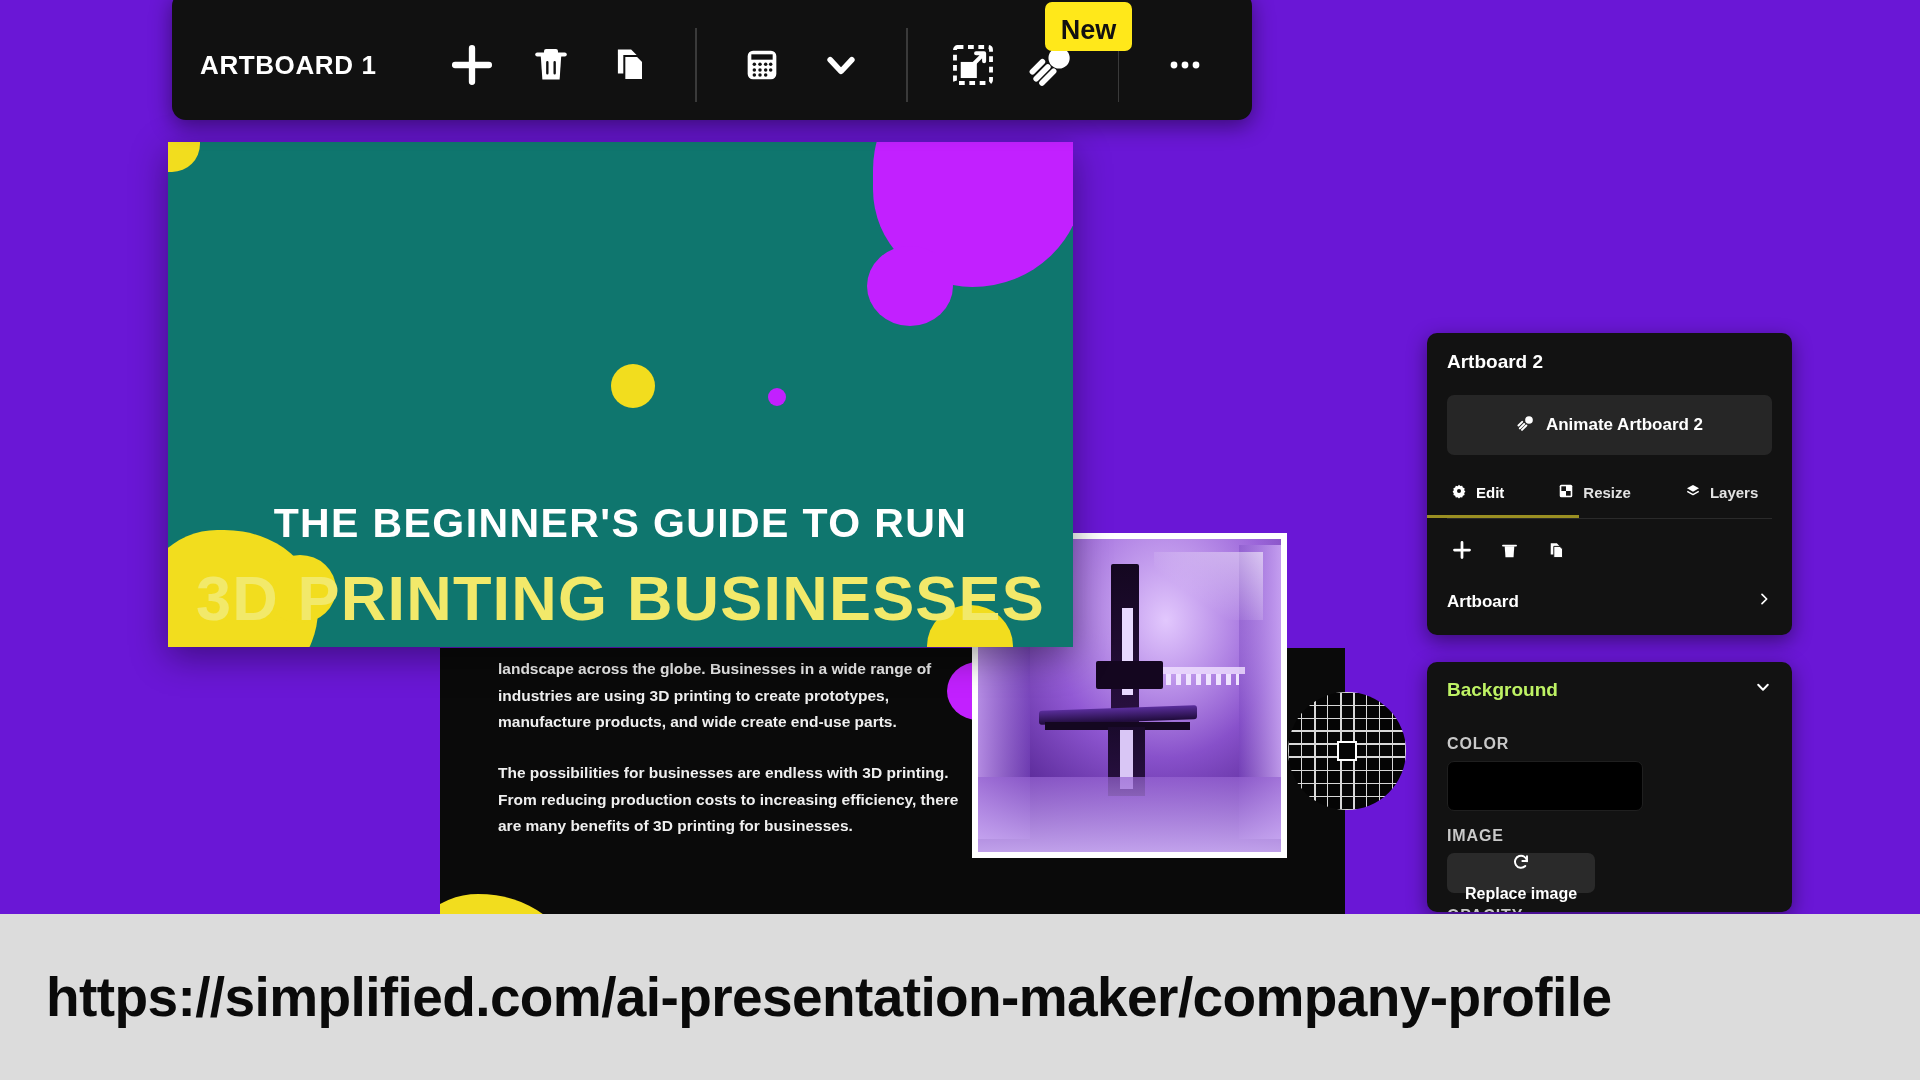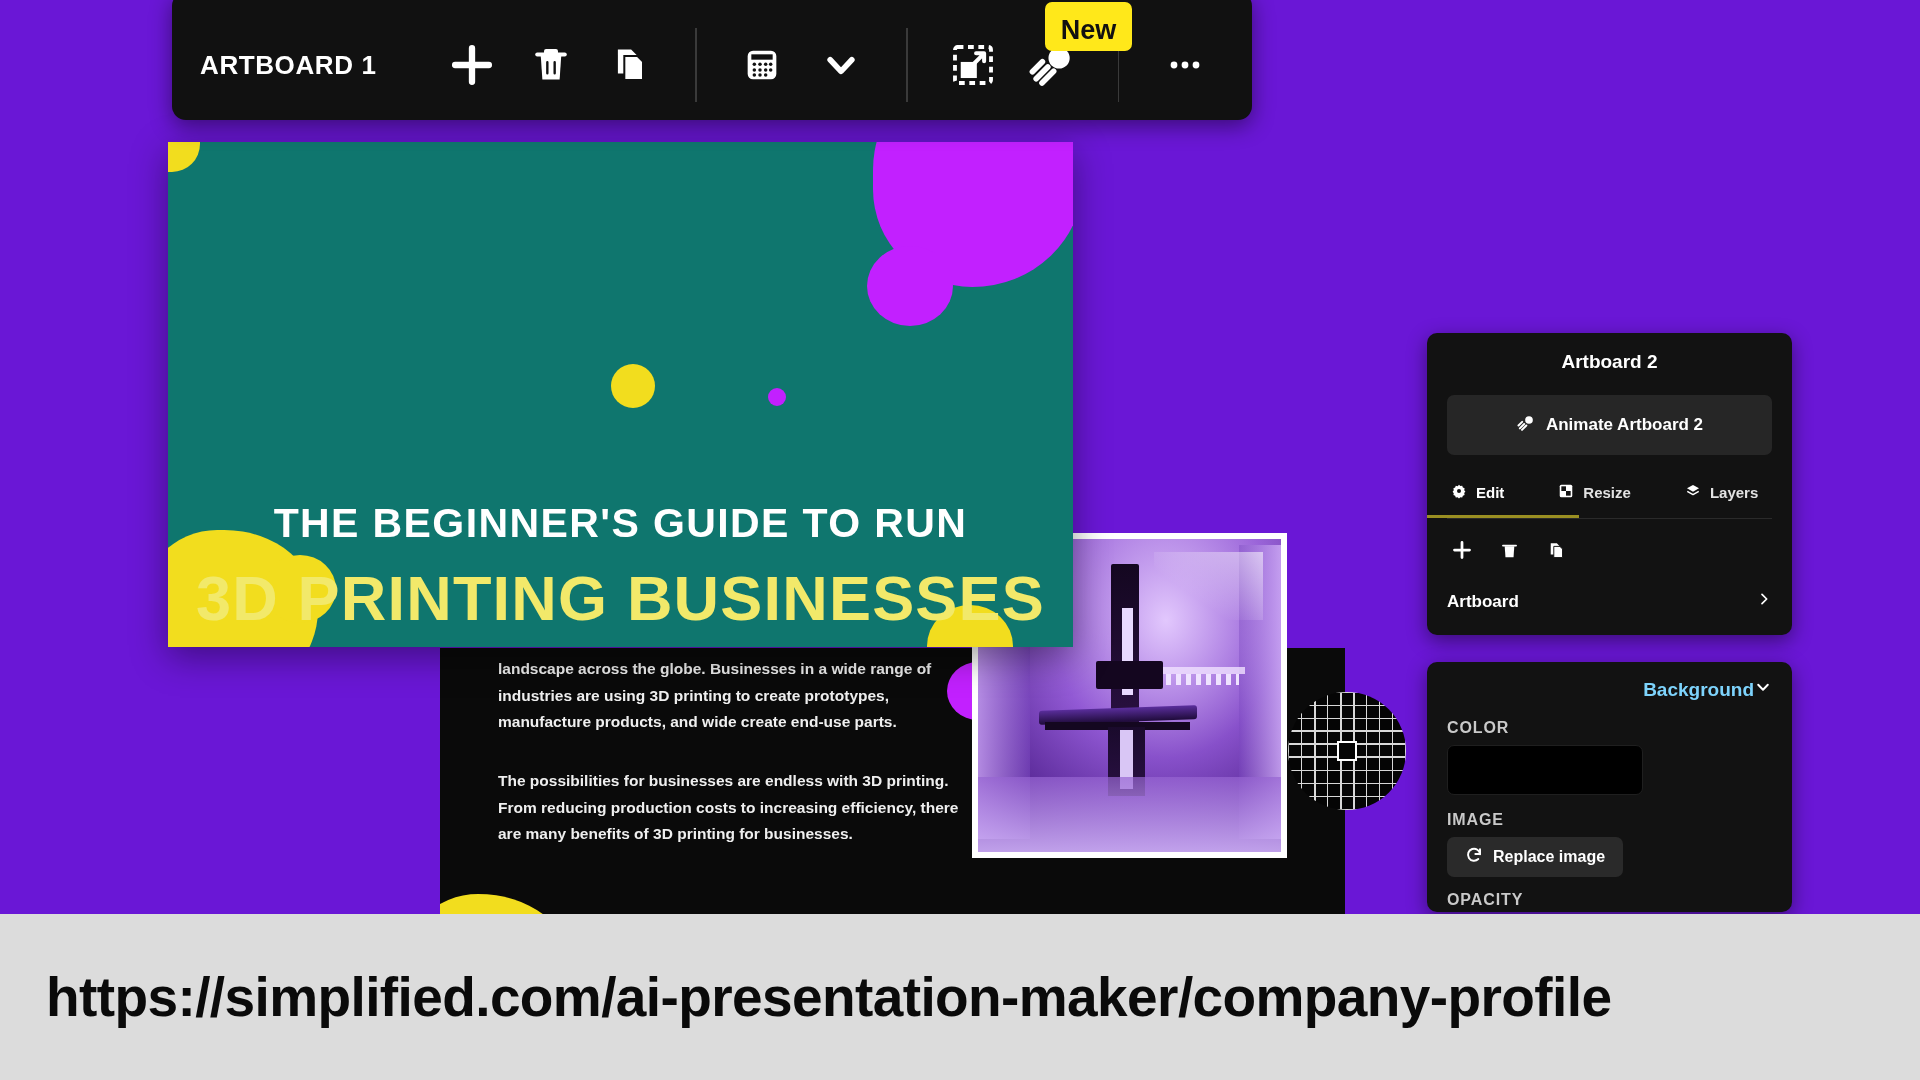--- a/index.html
+++ b/index.html
@@ -145,21 +145,21 @@
   }
   #slide2 .s2-body {
     position:absolute;
     left:58px; top:8px;
     width:470px;
     color:#efefef;
     font-size:15.5px;
     line-height:1.72;
     font-weight:600;
   }
-  #slide2 .s2-body p + p { margin-top:32px; }
+  #slide2 .s2-body p + p { margin-top:24px; }
   #slide2 .s2-blob-yellow {
     position:absolute; left:-40px; bottom:-66px;
     width:170px; height:150px;
     background:#f2dd1e;
     border-radius:46% 54% 48% 52% / 52% 46% 54% 48%;
   }
   #slide2 .s2-blob-yellow2 {
     position:absolute; left:414px; bottom:-52px;
     width:70px; height:66px;
     background:#f2dd1e;
@@ -301,21 +301,20 @@
     position:absolute;
     background:#121212;
     border-radius:10px;
     z-index:35;
     box-shadow:0 6px 20px rgba(0,0,0,.45);
   }
   #panel-artboard {
     left:1427px; top:333px;
     width:365px; height:302px;
     padding:18px 20px;
-    text-align:center;
   }
   #panel-artboard .p-title {
     color:#ffffff;
     font-size:19px;
     font-weight:700;
     margin-bottom:22px;
   }
   #animate-btn {
     width:100%; height:60px;
     background:#262626;
@@ -368,25 +367,25 @@
   }
   #panel-background {
     left:1427px; top:662px;
     width:365px; height:250px;
     padding:16px 20px;
     overflow:hidden;
   }
   #panel-background .p-head {
     display:flex;
     align-items:center;
-    justify-content:flex-end;
-    color:#7dd3fc;
+    justify-content:space-between;
+    color:#bef264;
     font-size:19px;
     font-weight:700;
-    margin-bottom:18px;
+    margin-bottom:34px;
   }
   .field-label {
     color:#c9c9c9;
     font-size:16px;
     font-weight:700;
     letter-spacing:.9px;
     margin-bottom:8px;
   }
   #color-swatch {
     width:196px; height:50px;
@@ -399,20 +398,21 @@
     display:inline-flex;
     align-items:center; gap:10px;
     height:40px;
     padding:0 18px;
     background:#2a2a2a;
     border-radius:7px;
     color:#ffffff;
     font-size:16px;
     font-weight:700;
     margin-bottom:14px;
+    flex-direction:column;
   }
 
   
   #url-bar {
     position:absolute;
     left:0; bottom:0;
     width:1920px; height:166px;
     background:#dcdcdc;
     display:flex;
     align-items:center;

